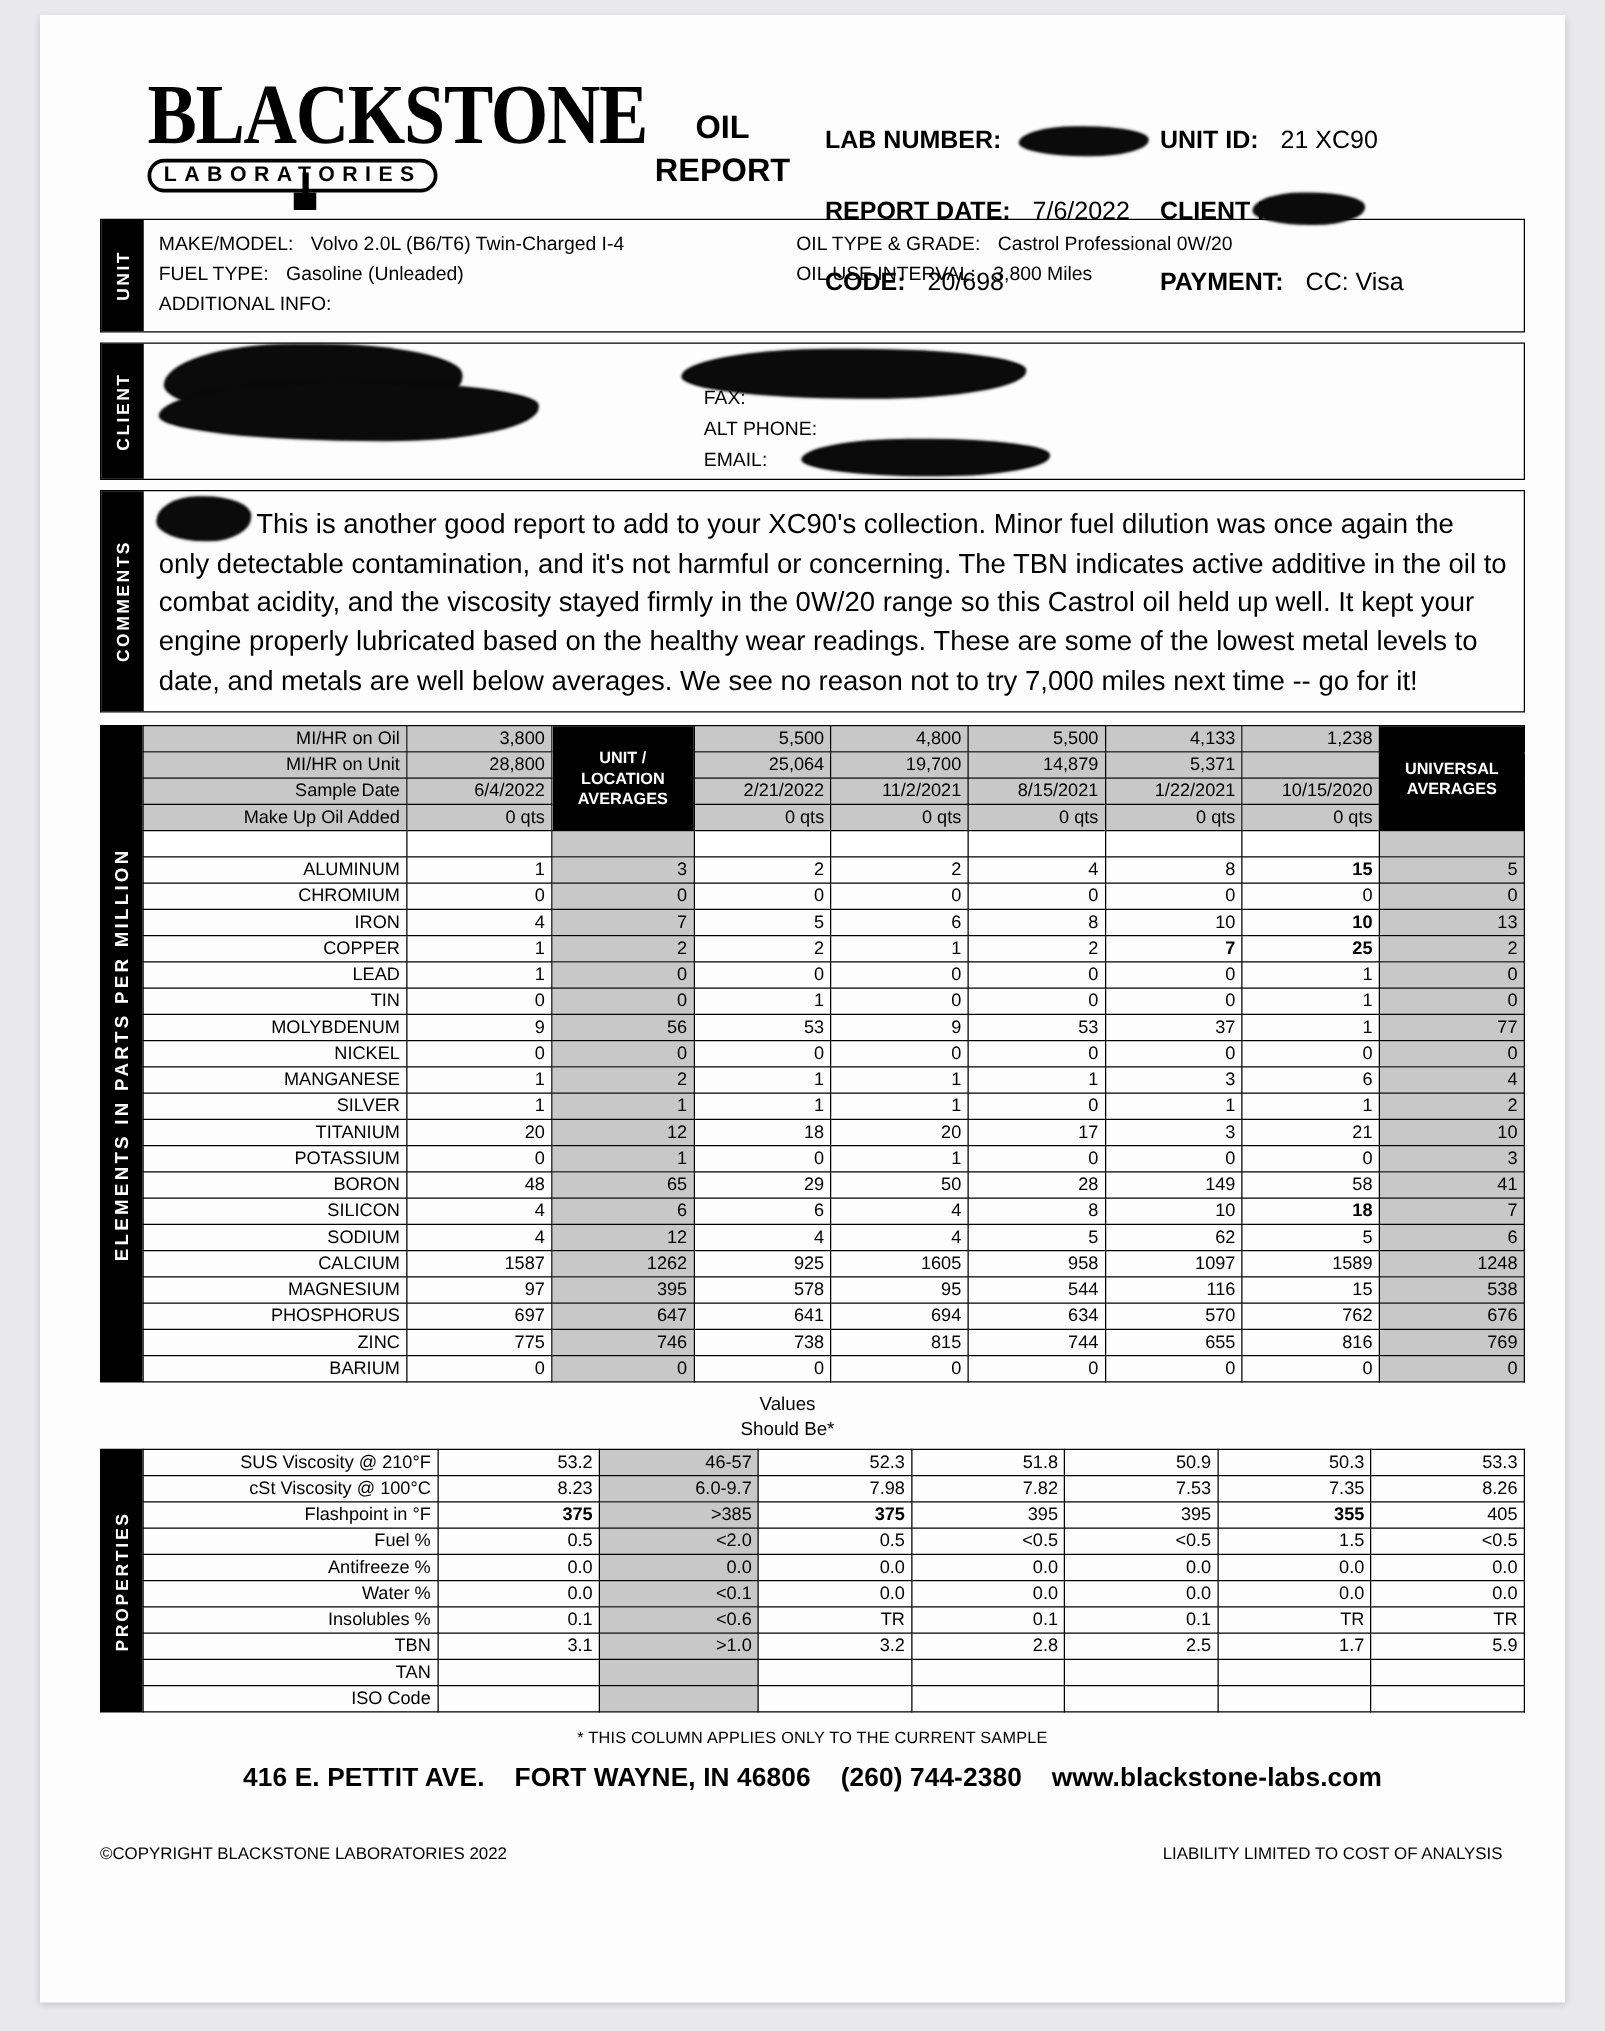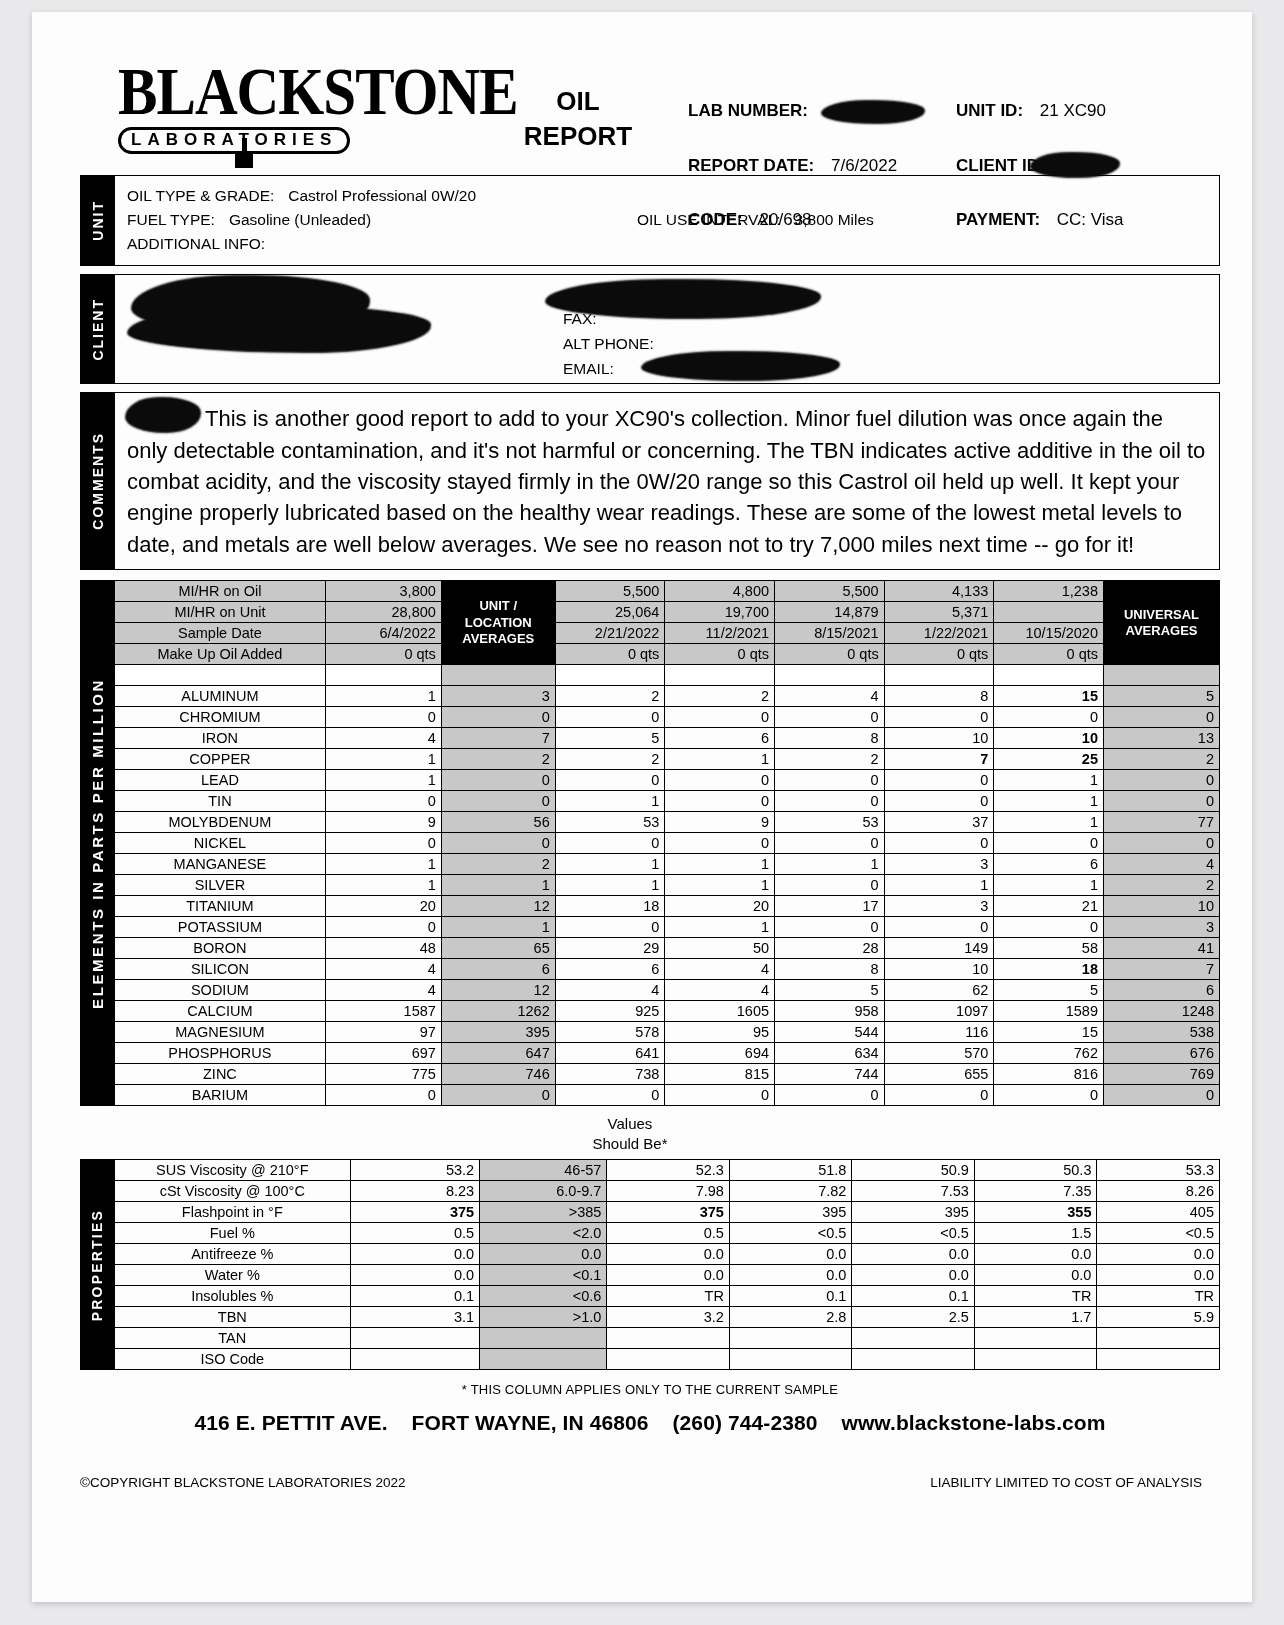--- a/index.html
+++ b/index.html
@@ -63,22 +63,22 @@
     position: absolute; left: 155px; top: 112px;
     width: 18px; height: 14px; background: #000;
   }
   .oilreport {
     position: absolute; left: 408px; top: 42px;
     width: 180px;
     text-align: center;
     font-size: 26px; font-weight: bold; line-height: 1.35;
   }
   .hdr-fields {
-    position: absolute; left: 608px; top: 36px;
-    font-size: 17px;
+    position: absolute; left: 580px; top: 36px;
+    font-size: 20px;
   }
   .hdr-row { display: flex; margin-bottom: 11px; align-items: baseline; }
   .hf-l { width: 268px; position: relative; }
   .hf-r { width: 260px; position: relative; margin-top: 23px; }
   .hf-label { font-weight: bold; }
   .hf-val { padding-left: 12px; }
   .redact {
     display: inline-block;
     background: #0b0b0b;
     border-radius: 44% 50% 45% 52% / 58% 42% 56% 44%;
@@ -120,21 +120,21 @@
     font-size: 14.5px;
     table-layout: fixed;
   }
   table.dt td {
     border: 1.4px solid #000;
     height: 21px;
     padding: 0 5px;
     white-space: nowrap;
     overflow: hidden;
   }
-  .c-name { text-align: center; width: 200px; }
+  .c-name { text-align: right; width: 200px; }
   .c-num  { text-align: right; width: 104px; }
   .c-avg  { text-align: right; width: 104px; background: #c8c8c8; }
   .c-univ { text-align: right; width: 104px; background: #c8c8c8; }
 
   .hdrband td { background: #c8c8c8; }
   .black-cell {
     background: #000 !important; color: #fff;
     text-align: center; font-weight: bold;
     font-size: 13px; line-height: 1.25;
     vertical-align: middle;
@@ -231,20 +231,24 @@
      </div>
    </div>
 
    <div class="sec">
      <div class="sec-tab">
        <span>UNIT</span>
      </div>
      <div class="sec-body">
        <div class="unit-grid">
          <div class="ug-row">
+           <div class="ug-c1">
+             <span class="ug-lab">MAKE/MODEL:</span>
+             <span class="ug-val">Volvo 2.0L (B6/T6) Twin-Charged I-4</span>
+           </div>
            <div class="ug-c2">
              <span class="ug-lab">OIL TYPE &amp; GRADE:</span>
              <span class="ug-val">Castrol Professional 0W/20</span>
            </div>
          </div>
          <div class="ug-row">
            <div class="ug-c1">
              <span class="ug-lab">FUEL TYPE:</span>
              <span class="ug-val">Gasoline (Unleaded)</span>
            </div>

